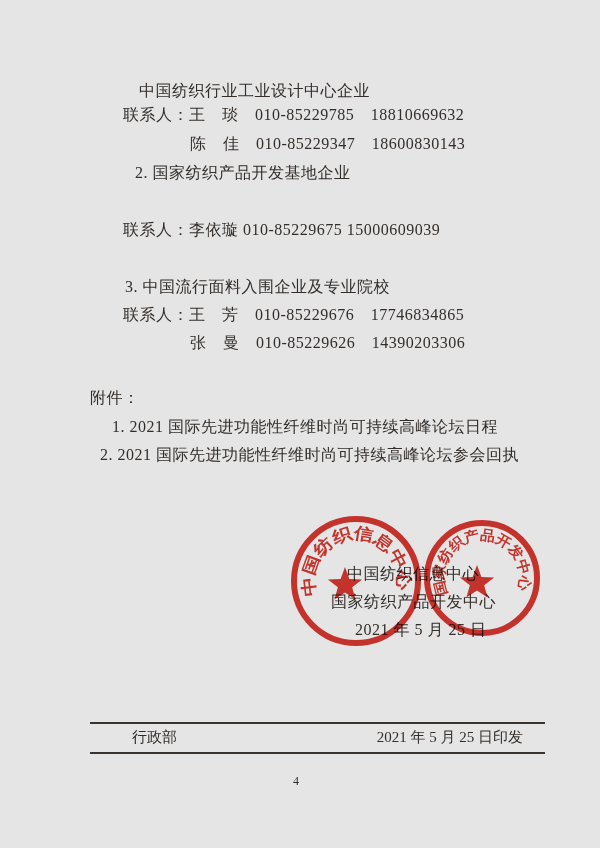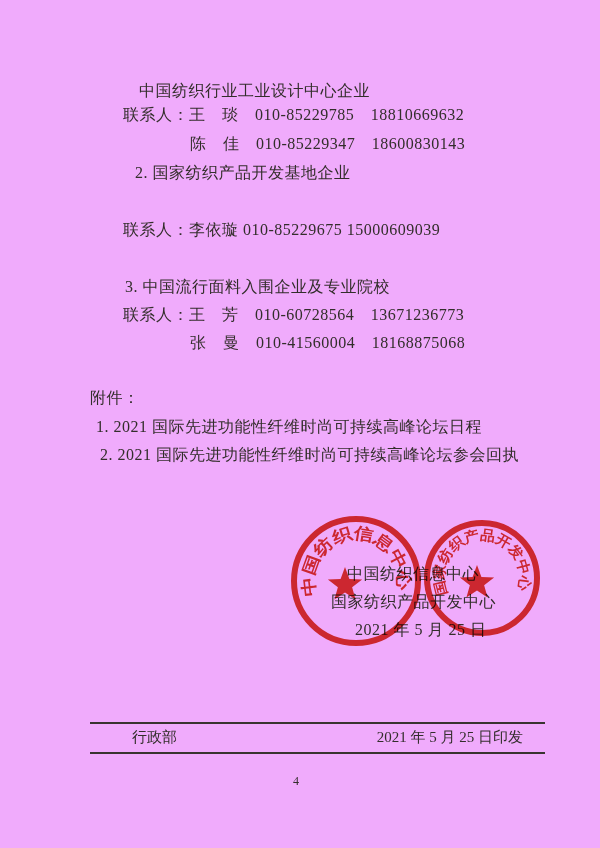--- a/index.html
+++ b/index.html
@@ -1,21 +1,21 @@
 <!DOCTYPE html>
 <html><head>
 <meta charset="utf-8">
 <style>
   html, body { margin: 0; padding: 0; background: #888; }
   .page {
     position: relative;
     width: 600px;
     height: 848px;
     margin: 0 auto;
-    background: #f0abfc;
+    background: #e5e5e5;
     overflow: hidden;
     font-family: "Liberation Serif", "DejaVu Serif", serif;
     color: #332e2b;
   }
   .line {
     position: absolute;
     font-size: 16px;
     letter-spacing: 0.5px;
     line-height: 20px;
     white-space: pre;
@@ -65,25 +65,25 @@
 <body>
 
 <div class="page">
 
   <div class="line" style="left:139px; top:81px">中国纺织行业工业设计中心企业</div>
   <div class="line" style="left:123px; top:105px">联系人：王　琰　010-85229785　18810669632</div>
   <div class="line" style="left:190px; top:134px">陈　佳　010-85229347　18600830143</div>
   <div class="line" style="left:135px; top:163px">2. 国家纺织产品开发基地企业</div>
   <div class="line" style="left:123px; top:220px">联系人：李依璇 010-85229675 15000609039</div>
   <div class="line" style="left:125px; top:277px">3. 中国流行面料入围企业及专业院校</div>
-  <div class="line" style="left:123px; top:305px">联系人：王　芳　010-60728564　13671236773</div>
-  <div class="line" style="left:190px; top:333px">张　曼　010-41560004　18168875068</div>
+  <div class="line" style="left:123px; top:305px">联系人：王　芳　010-85229676　17746834865</div>
+  <div class="line" style="left:190px; top:333px">张　曼　010-85229626　14390203306</div>
 
   <div class="line" style="left:90px;  top:388px">附件：</div>
-  <div class="line" style="left:96px; top:417px">1. 2021 国际先进功能性纤维时尚可持续高峰论坛日程</div>
+  <div class="line" style="left:112px; top:417px">1. 2021 国际先进功能性纤维时尚可持续高峰论坛日程</div>
   <div class="line" style="left:100px; top:445px">2. 2021 国际先进功能性纤维时尚可持续高峰论坛参会回执</div>
 
   <div class="sig-line" style="left:347px; top:564px">中国纺织信息中心</div>
   <div class="sig-line" style="left:331px; top:592px">国家纺织产品开发中心</div>
   <div class="sig-line" style="left:355px; top:620px">2021 年 5 月 25 日</div>
 
   <svg class="seal" style="left:286px; top:512px" width="140" height="140" viewBox="0 0 140 140">
     <circle cx="70" cy="69" r="62" fill="none" stroke="#d6281e" stroke-width="6"></circle>
     <path id="sealArcL" d="M 30.5 83.4 A 42 42 0 1 1 109.5 83.4" fill="none"></path>
     <text fill="#d6281e" font-size="16.5">

